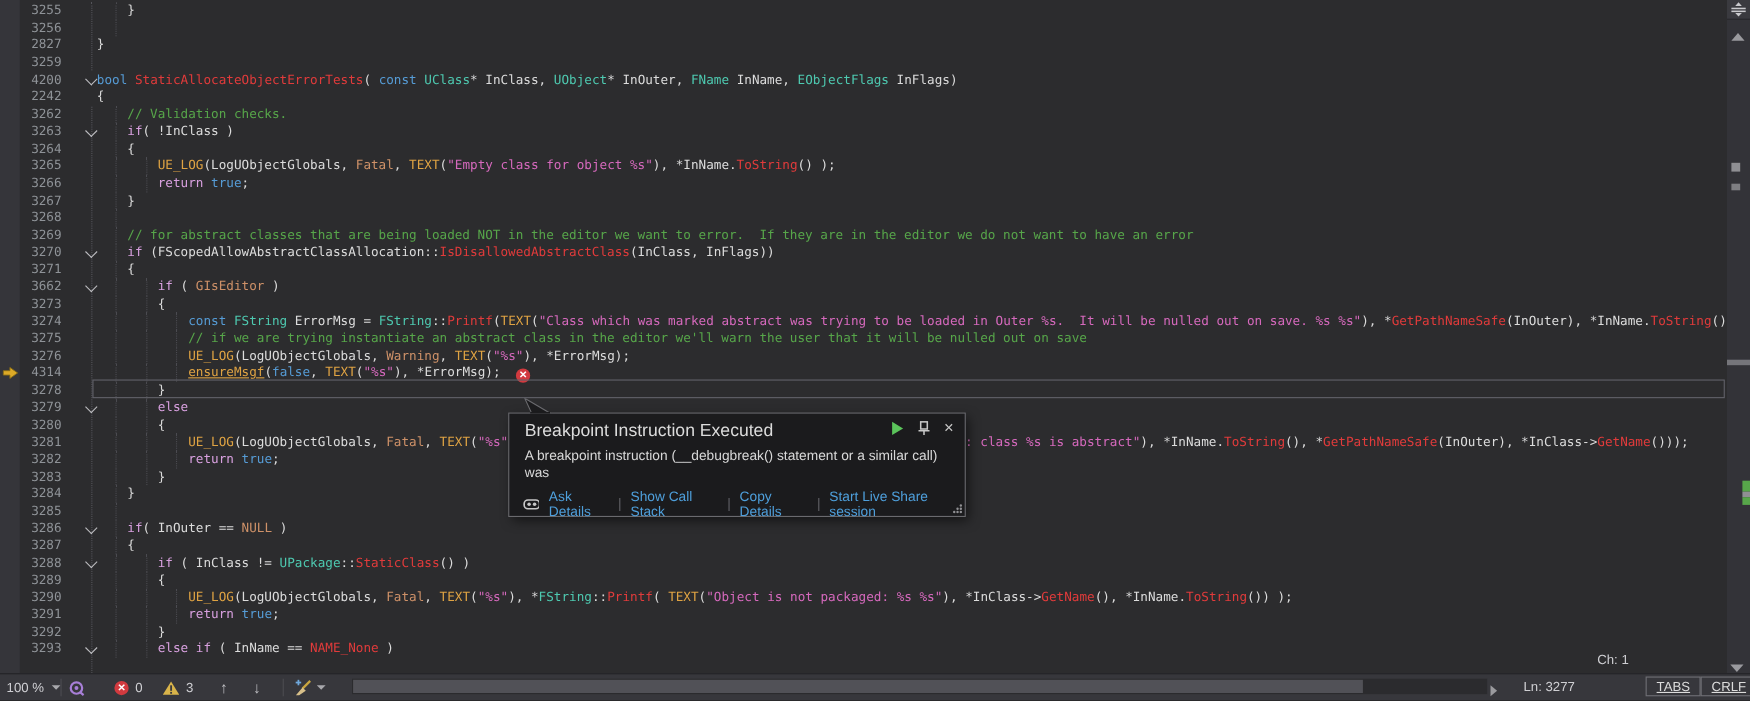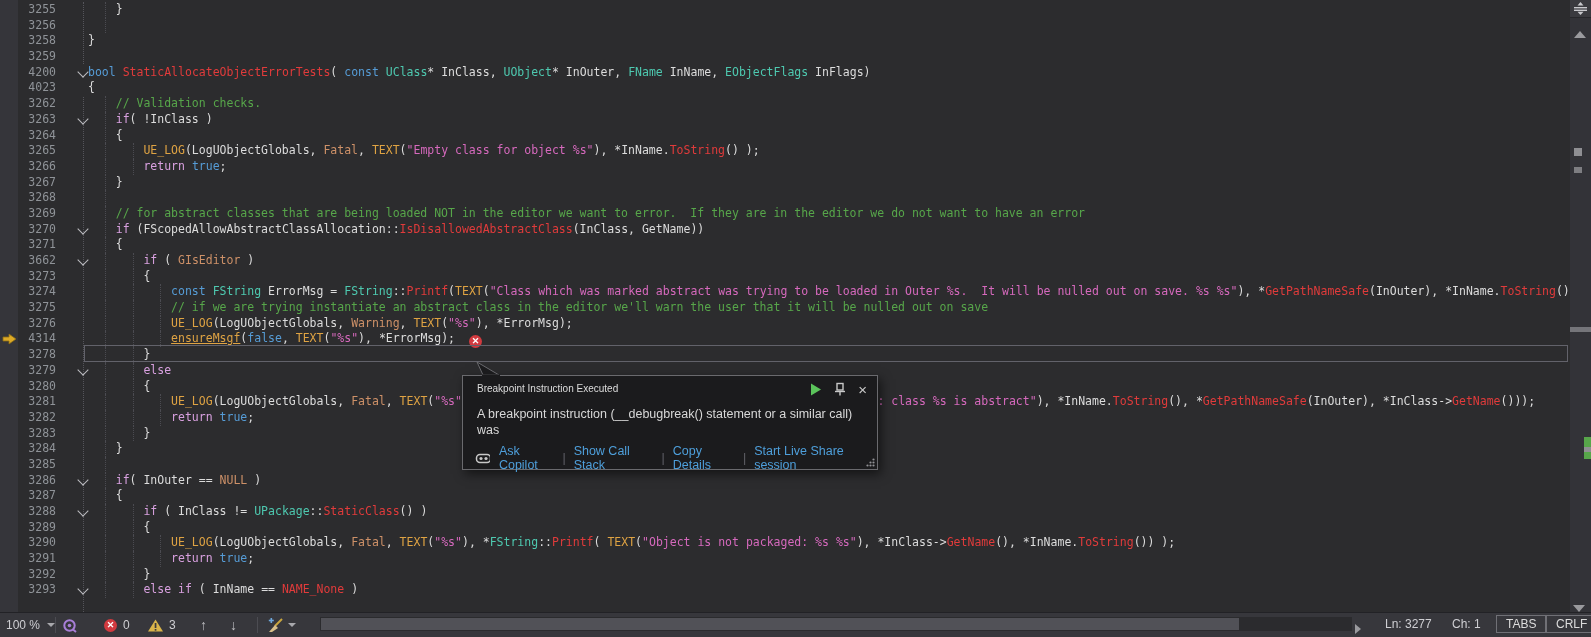--- a/index.html
+++ b/index.html
@@ -32,33 +32,33 @@
   .errdot{display:inline-block;width:13px;height:13px;border-radius:50%;background:var(--error-red);
           color:#fff;font:bold 9px/13px "Liberation Sans",sans-serif;text-align:center;
           margin-left:14px;vertical-align:-2px;letter-spacing:0;}
   
   .mark{position:absolute;}
   .tri{width:0;height:0;display:inline-block;}
   
   .popup{position:absolute;left:462px;top:375px;width:416px;height:95px;background:#1B1B1D;
          border:1px solid #6A6A6E;box-sizing:border-box;box-shadow:3px 4px 10px rgba(0,0,0,.55);z-index:20;}
   .popup .ptr{position:absolute;left:12px;top:-14px;}
-  .popup-title{position:absolute;left:14px;top:7px;font-size:10px;color:#DCDCDC;}
+  .popup-title{position:absolute;left:14px;top:7px;font-size:16px;color:#DCDCDC;}
   .popup-btns{position:absolute;right:10px;top:6px;display:flex;align-items:center;gap:12px;}
   .popup-body{position:absolute;left:14px;top:30px;width:390px;font-size:12.5px;line-height:16px;color:#D8D8D8;}
   .popup-links{position:absolute;left:12px;top:68px;display:flex;align-items:center;font-size:12.5px;}
   .plink{color:var(--link-blue);margin:0 4px;cursor:pointer;}
   .psep{color:#606066;margin:0 4px;}
   .grip{position:absolute;right:2px;bottom:2px;width:9px;height:9px;}
   
   .sb-item{position:absolute;top:0;height:24px;display:flex;align-items:center;color:#CFCFD3;font-size:12px;}
   .sb-caret{width:0;height:0;border-left:4px solid transparent;border-right:4px solid transparent;
             border-top:4px solid #A8A8AC;margin-left:7px;}
   .sb-sep{position:absolute;top:4px;width:1px;height:16px;background:#4C4C52;}
-  .cellbox{border:1px solid #707076;padding:1px 9px;margin-left:7px;color:#DCDCDC;}
+  .cellbox{border:1px solid #707076;padding:1px 9px;margin-left:7px;color:#DCDCDC;text-decoration:underline;}
   .htrack{position:absolute;left:320px;top:617px;width:1032px;height:14px;background:#2B2B2E;}
   .hthumb{position:absolute;left:321px;top:618px;width:918px;height:12px;background:#515157;}
   .arrowbtn{position:absolute;}
 </style>
 </head>
 <body>
 
 <div id="stage">
 
   <div class="bp-margin"></div>
@@ -71,34 +71,34 @@
         <div class="guide" style="left: 105px;"></div>
         <div class="lnum">3255</div>
         <pre>    <span class="sd">}</span></pre>
       </div>
       <div class="row">
         <div class="guide" style="left: 105px;"></div>
         <div class="lnum">3256</div>
         <pre>    </pre>
       </div>
       <div class="row">
-        <div class="lnum">3258</div>
+        <div class="lnum">2827</div>
         <pre><span class="sd">}</span></pre>
       </div>
       <div class="row">
         <div class="lnum">3259</div>
         <pre></pre>
       </div>
       <div class="row">
         <div class="lnum">4200</div>
         <div class="chev"></div>
         <pre><span class="sk">bool</span><span class="sd"> </span><span class="sf">StaticAllocateObjectErrorTests</span><span class="sd">( </span><span class="sk">const</span><span class="sd"> </span><span class="st">UClass</span><span class="sd">* InClass, </span><span class="st">UObject</span><span class="sd">* InOuter, </span><span class="st">FName</span><span class="sd"> InName, </span><span class="st">EObjectFlags</span><span class="sd"> InFlags)</span></pre>
       </div>
       <div class="row">
-        <div class="lnum">4023</div>
+        <div class="lnum">2242</div>
         <pre><span class="sd">{</span></pre>
       </div>
       <div class="row">
         <div class="guide" style="left: 105px;"></div>
         <div class="lnum">3262</div>
         <pre>    <span class="scm">// Validation checks.</span></pre>
       </div>
       <div class="row">
         <div class="guide" style="left: 105px;"></div>
         <div class="lnum">3263</div>
@@ -134,21 +134,21 @@
       </div>
       <div class="row">
         <div class="guide" style="left: 105px;"></div>
         <div class="lnum">3269</div>
         <pre>    <span class="scm">// for abstract classes that are being loaded NOT in the editor we want to error.  If they are in the editor we do not want to have an error</span></pre>
       </div>
       <div class="row">
         <div class="guide" style="left: 105px;"></div>
         <div class="lnum">3270</div>
         <div class="chev"></div>
-        <pre>    <span class="sc">if</span><span class="sd"> (FScopedAllowAbstractClassAllocation::</span><span class="sf">IsDisallowedAbstractClass</span><span class="sd">(InClass, GetName))</span></pre>
+        <pre>    <span class="sc">if</span><span class="sd"> (FScopedAllowAbstractClassAllocation::</span><span class="sf">IsDisallowedAbstractClass</span><span class="sd">(InClass, InFlags))</span></pre>
       </div>
       <div class="row">
         <div class="guide" style="left: 105px;"></div>
         <div class="lnum">3271</div>
         <pre>    <span class="sd">{</span></pre>
       </div>
       <div class="row">
         <div class="guide" style="left: 105px;"></div>
         <div class="guide" style="left: 132.72px;"></div>
         <div class="lnum">3662</div>
@@ -339,21 +339,21 @@
     </div>
     <div class="popup-body">
       <div>A breakpoint instruction (__debugbreak() statement or a similar call) was</div>
     </div>
     <div class="popup-links">
       <svg width="17" height="13" style="margin-right:5px;">
         <rect x="1.5" y="2.5" width="14" height="8" rx="3.5" fill="none" stroke="#C8C8C8" stroke-width="1.5"></rect>
         <circle cx="6" cy="6.5" r="1.6" fill="#C8C8C8"></circle>
         <circle cx="11" cy="6.5" r="1.6" fill="#C8C8C8"></circle>
       </svg>
-      <span class="plink">Ask Copilot</span>
+      <span class="plink">Ask Details</span>
       <span class="psep">|</span>
       <span class="plink">Show Call Stack</span>
       <span class="psep">|</span>
       <span class="plink">Copy Details</span>
       <span class="psep">|</span>
       <span class="plink">Start Live Share session</span>
     </div>
     <svg class="grip" width="9" height="9">
       <circle cx="7.5" cy="1.5" r="1.1" fill="#909094"></circle>
       <circle cx="7.5" cy="4.5" r="1.1" fill="#909094"></circle>
@@ -411,21 +411,21 @@
   </div>
   <div class="htrack"></div>
   <div class="hthumb"></div>
   <div class="arrowbtn" style="left:1355px;top:620px;">
     <span class="tri" style="border-top:5px solid transparent;border-bottom:5px solid transparent;border-left:6px solid #9A9A9E;"></span>
   </div>
 
   <div class="sb-item" style="left:1385px;top:612px;">
     <span>Ln: 3277</span>
   </div>
-  <div class="sb-item" style="left:1452px;top:612px;justify-content:center;">
+  <div class="sb-item" style="left:1452px;top:588px;justify-content:center;">
     <span>Ch: 1</span>
   </div>
   <div class="sb-item" style="left:1496px;top:612px;">
     <span class="cellbox" style="margin-left:0;">TABS</span>
   </div>
   <div class="sb-item" style="left:1546px;top:612px;">
     <span class="cellbox" style="margin-left:0;">CRLF</span>
   </div>
 
 </div>

